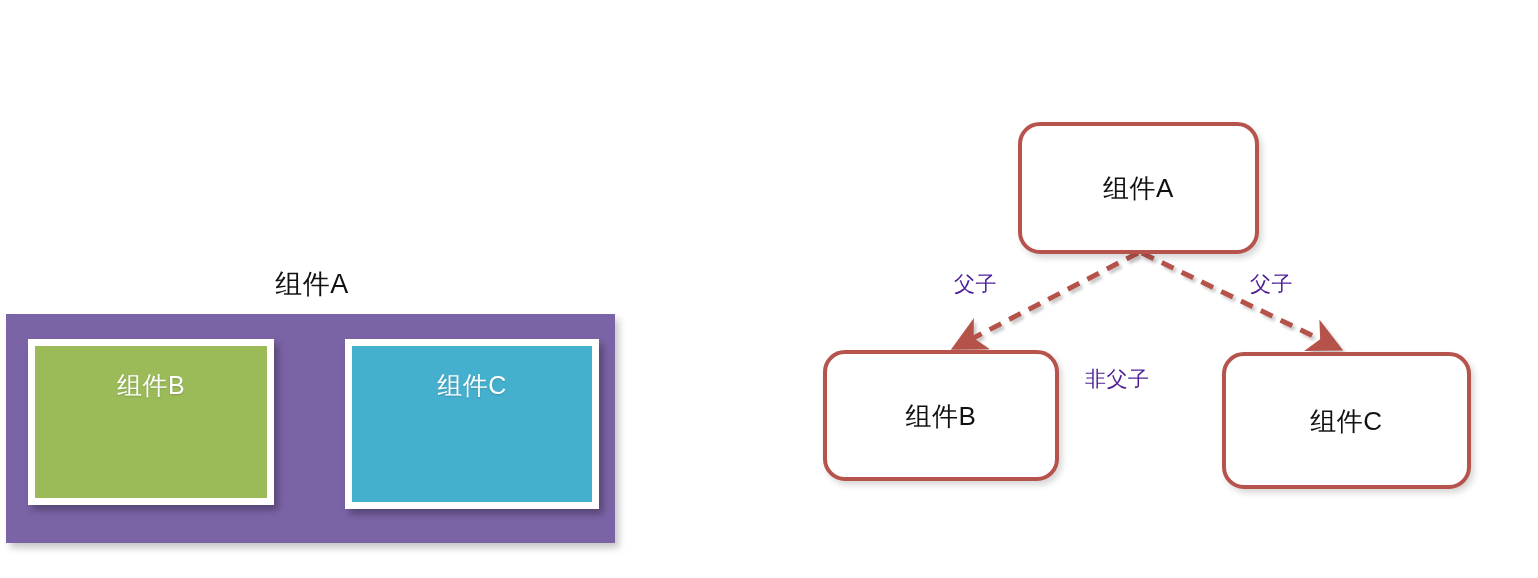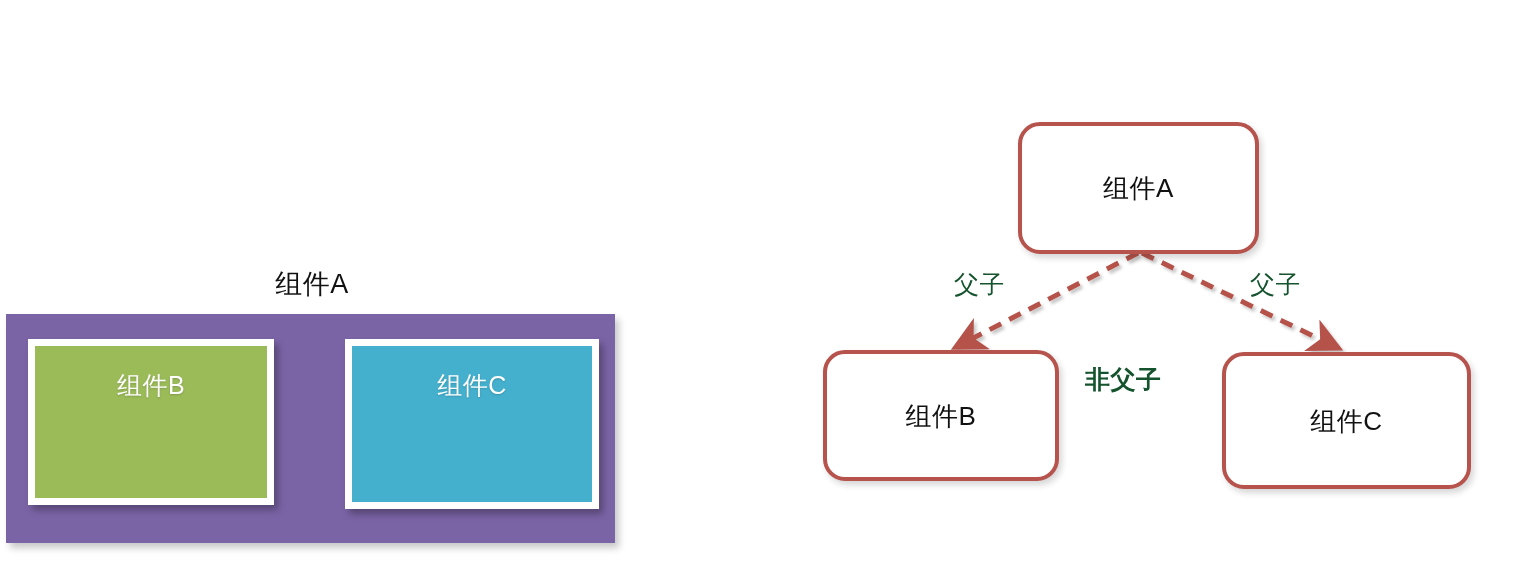--- a/index.html
+++ b/index.html
@@ -125,31 +125,31 @@
     letter-spacing: 0.5px;
     white-space: nowrap;
   }
 
   #flow-node-a { left: 258px; top: 122px; width: 241px; height: 132px; }
   #flow-node-b { left:  63px; top: 350px; width: 236px; height: 131px; }
   #flow-node-c { left: 462px; top: 352px; width: 249px; height: 137px; }
 
   .edge-label {
     position: absolute;
-    font-size: 25px;
+    font-size: 21px;
     line-height: 32px;
-    color: #14532d;
+    color: #4c1d95;
     letter-spacing: 0.5px;
     white-space: nowrap;
     text-align: right;
   }
 
   #edge-label-parent-left  { left: 194px; top: 268px; }
   #edge-label-parent-right { left: 490px; top: 268px; }
-  #edge-label-sibling      { left: 325px; top: 363px; font-weight: bold; }
+  #edge-label-sibling      { left: 325px; top: 363px; }
 </style>
 </head>
 <body>
 
 <div id="left-panel">
 
   <div id="nested-label-a">组件A</div>
 
   <div id="nested-box-a">
 

